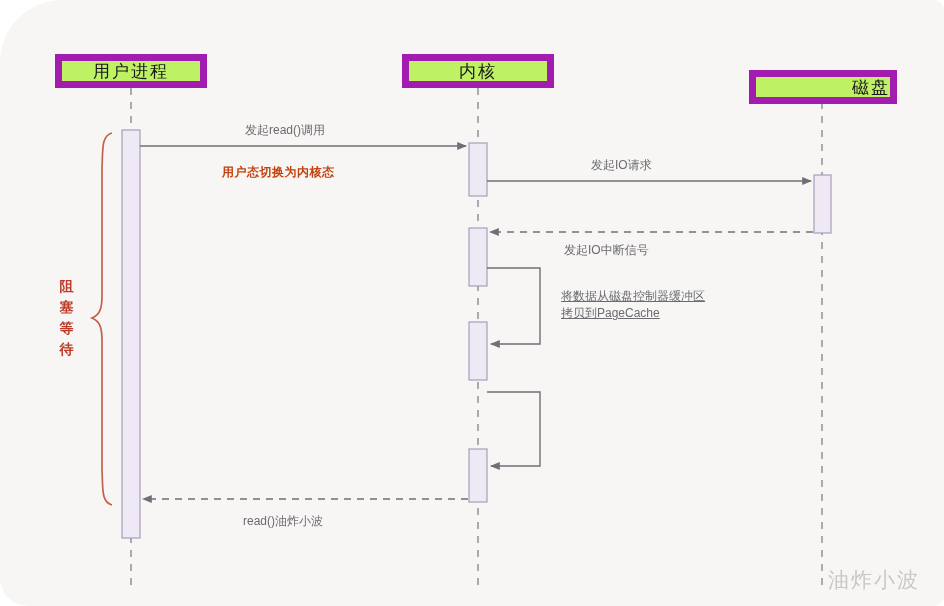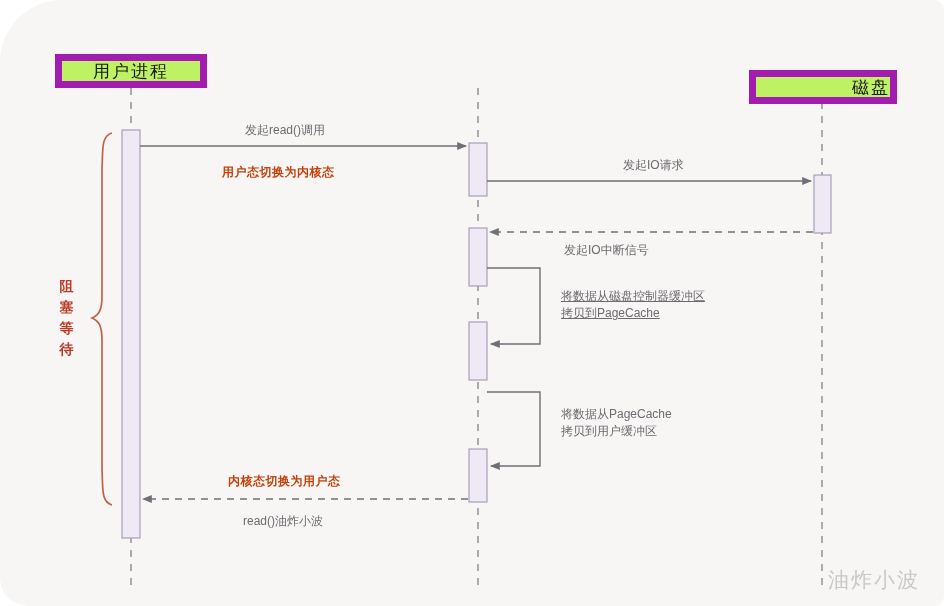--- a/index.html
+++ b/index.html
@@ -139,40 +139,40 @@
              C 102 310, 99 315, 92 318
              C 99 321, 102 326, 102 340
              L 102 470
              C 103 488, 101 502, 112 505" fill="none" stroke="#c4604a" stroke-width="1.7"></path>
   </svg>
 
   <div class="actor-box" style="left:55px; top:54px; width:152px;">
     <span>用户进程</span>
   </div>
 
+  <div class="actor-box" style="left:402px; top:54px; width:152px;">
+    <span>内核</span>
+  </div>
 
   <div class="actor-box" style="left:749px; top:70px; width:148px;justify-content:flex-end;">
     <span>磁盘</span>
   </div>
 
   <div class="msg-label" style="left:245px; top:122px;">发起read()调用</div>
 
   <div class="msg-label red" style="left:222px; top:164px;">用户态切换为内核态</div>
 
-  <div class="msg-label" style="left:623px; top:157px;">发起IO请求</div>
+  <div class="msg-label" style="left:591px; top:157px;">发起IO请求</div>
 
   <div class="msg-label" style="left:564px; top:242px;">发起IO中断信号</div>
 
   <div class="msg-label multiline" style="left:561px; top:288px;text-decoration:underline;">将数据从磁盘控制器缓冲区
 拷贝到PageCache</div>
 
-  <div class="msg-label multiline" style="left:561px; top:406px;">将数据从PageCache
-拷贝到用户缓冲区</div>
 
-  <div class="msg-label red" style="left:228px; top:473px;">内核态切换为用户态</div>
 
   <div class="msg-label" style="left:243px; top:513px;">read()油炸小波</div>
 
   <div class="brace-caption" style="left:58px; top:276px;">
     <span>阻</span>
     <span>塞</span>
     <span>等</span>
     <span>待</span>
   </div>
 

